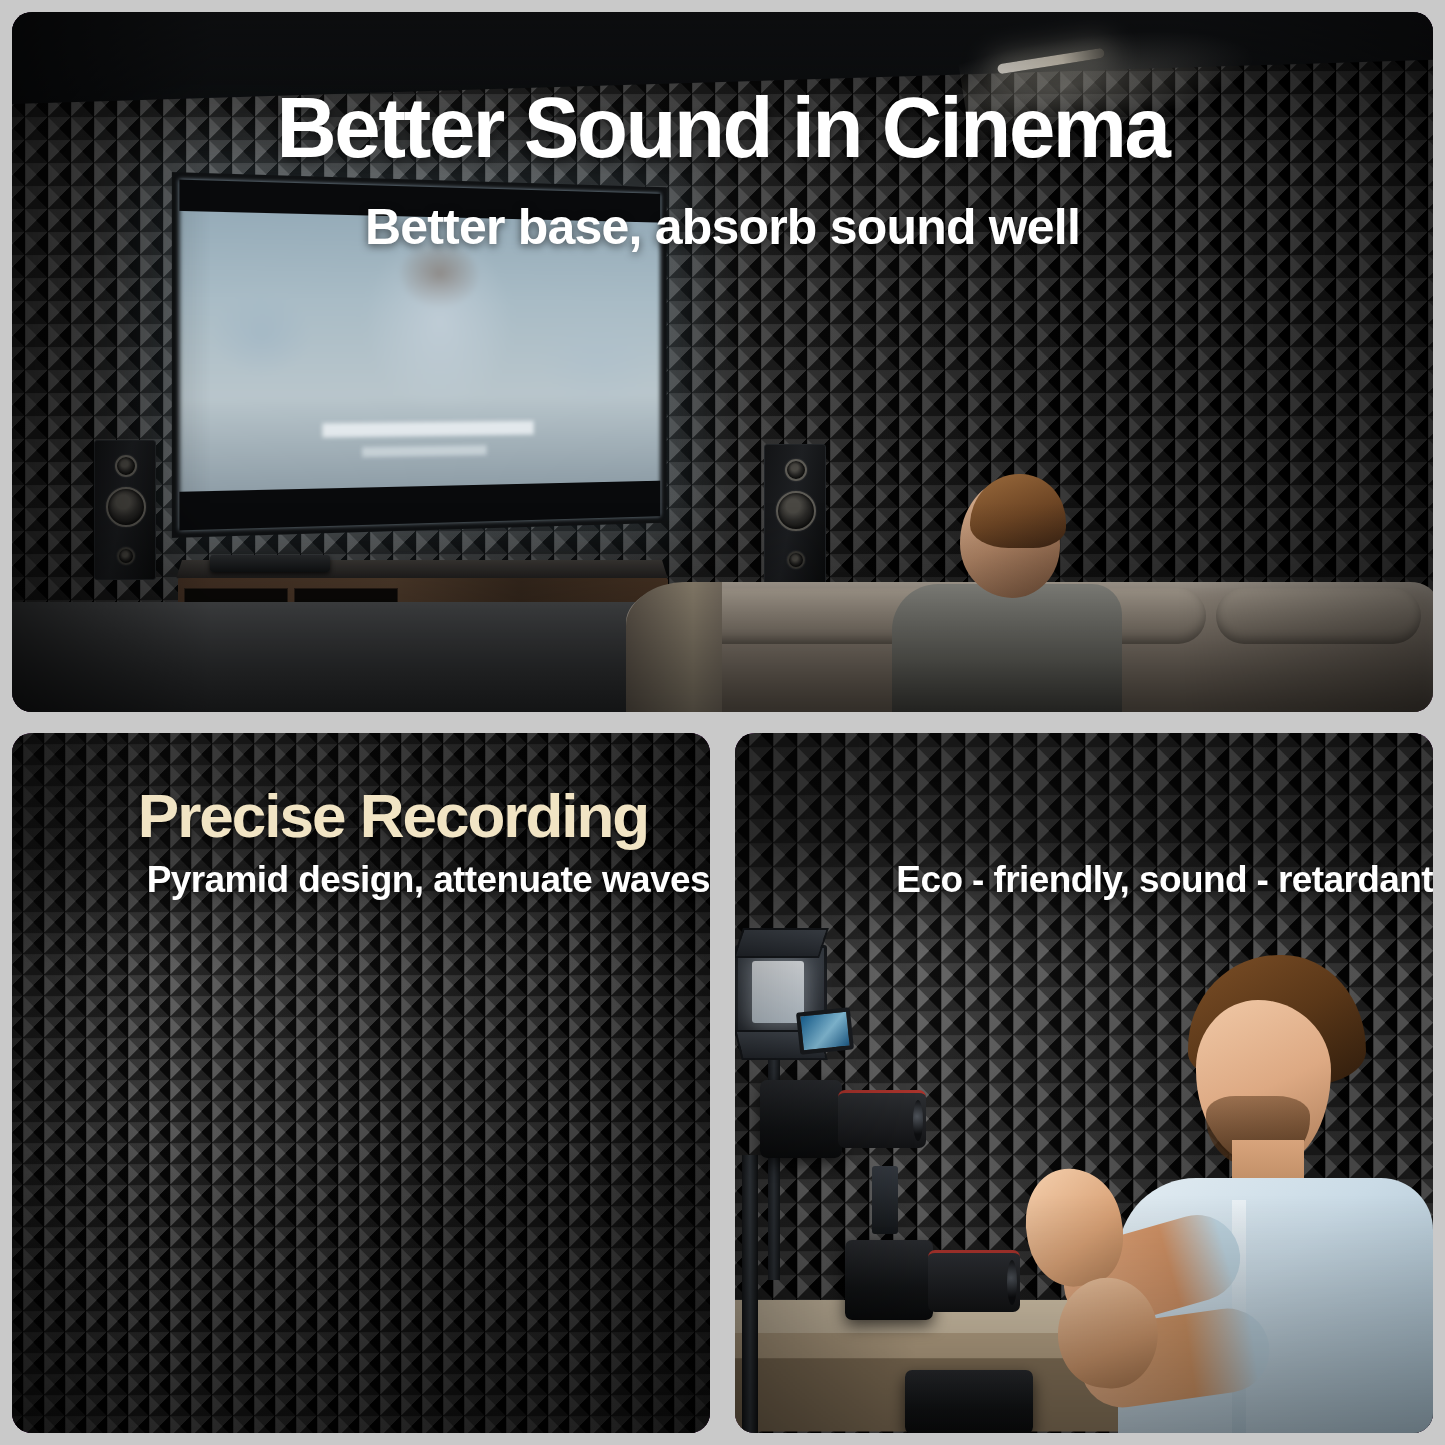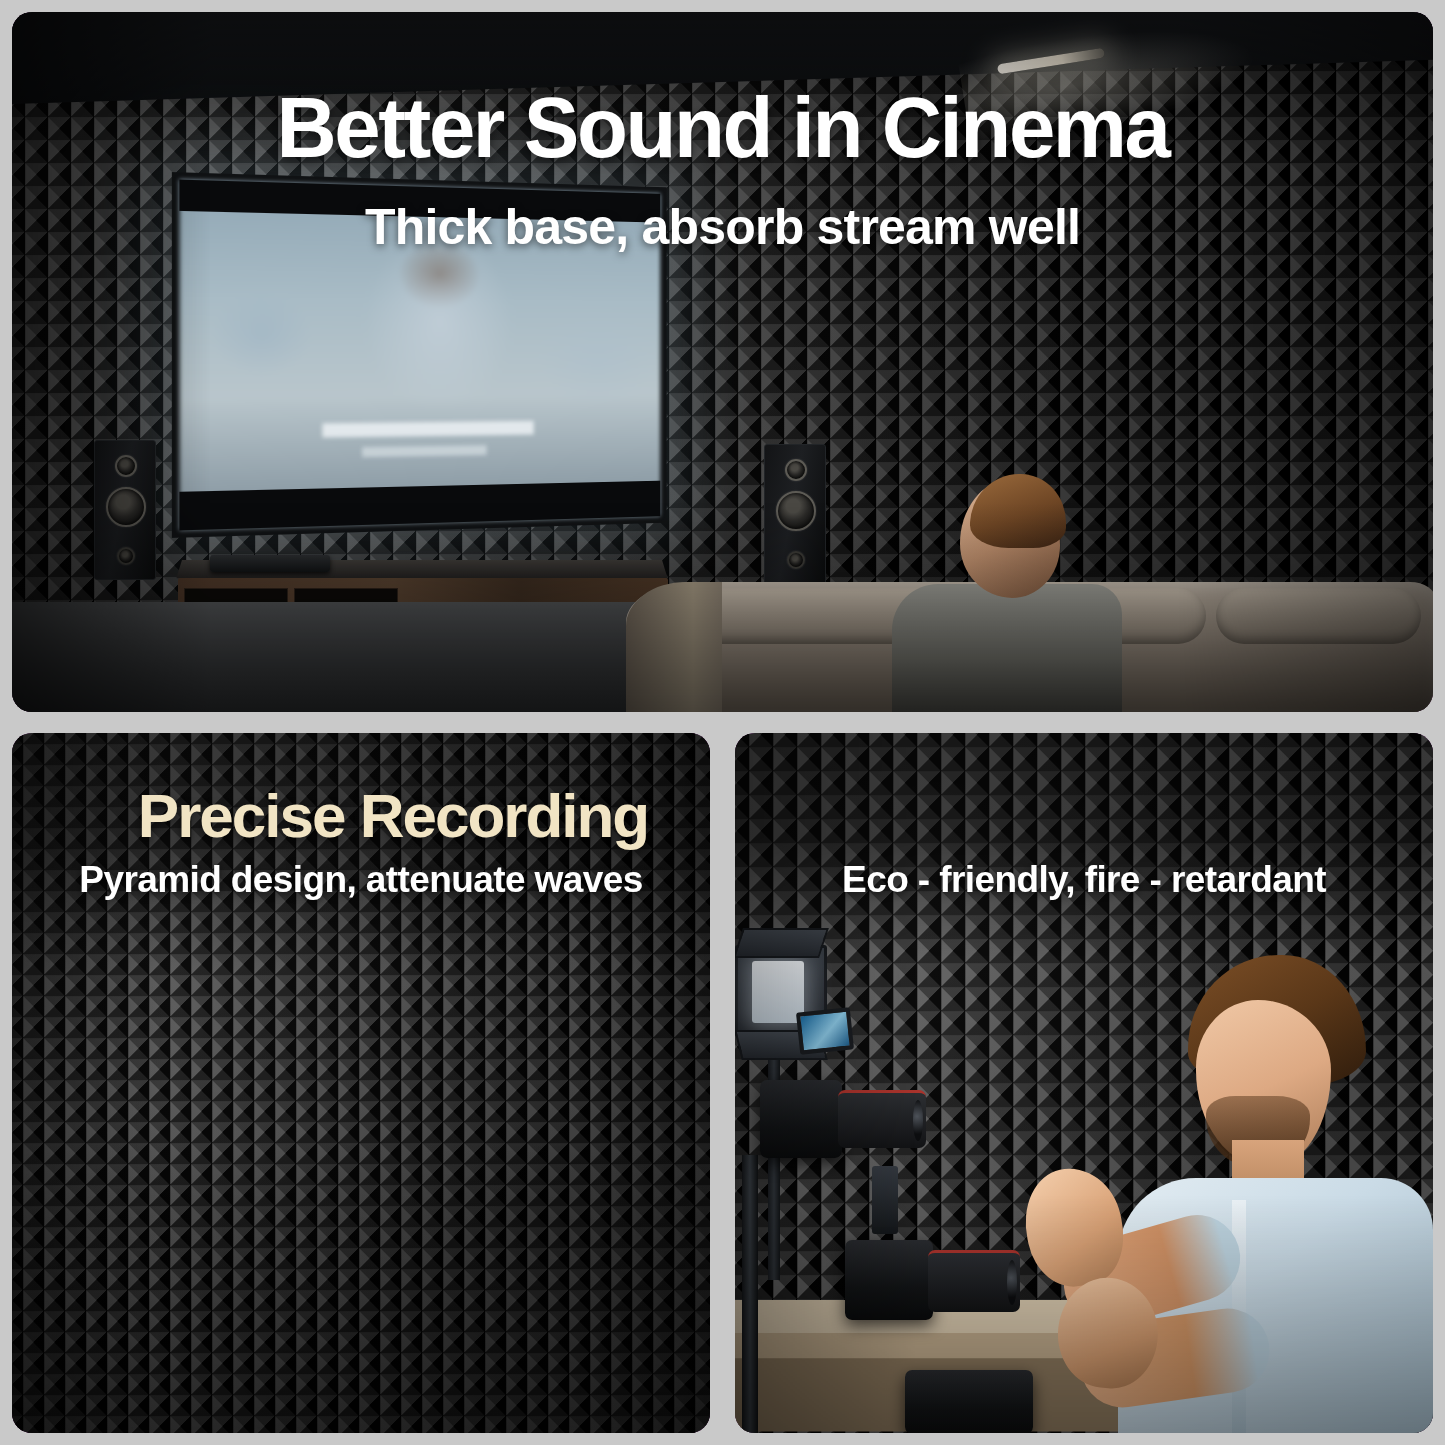--- a/index.html
+++ b/index.html
@@ -495,21 +495,21 @@
     font-size: 62px;
     line-height: 1;
     letter-spacing: -2px;
     text-shadow: 0 3px 10px rgba(0,0,0,.6);
     margin-left: 32px;
   }
   .panel-subline {
     position: absolute;
     left: 0; width: 100%;
     top: 128px;
-    text-align: center;
+    text-align: right;
     white-space: nowrap;
     font-family: "Liberation Sans", sans-serif;
     font-weight: bold;
     font-size: 37px;
     line-height: 1;
     letter-spacing: -0.6px;
     color: #ffffff;
     text-shadow: 0 2px 8px rgba(0,0,0,.7);
   }
   #recording-headline { color: #f1e4c4; }
@@ -573,21 +573,21 @@
     </div>
 
     <div class="man-body"></div>
     <div class="man-head"></div>
     <div class="man-hair"></div>
 
     <div class="cine-shade"></div>
 
     <div class="overlay-layer">
       <div class="headline" id="cinema-headline">Better Sound in Cinema</div>
-      <div class="subline" id="cinema-subline">Thick base, absorb stream well</div>
+      <div class="subline" id="cinema-subline">Better base, absorb sound well</div>
     </div>
   </div>
 
   <div class="panel" id="panel-recording">
 
     <div class="foam"></div>
 
     <div class="studio-wall-shade"></div>
 
     <div class="overlay-layer">
@@ -633,17 +633,17 @@
       <div class="cam-mic"></div>
       <div class="cam cam2"></div>
       <div class="lens cam2-lens"></div>
       <div class="cam cam3"></div>
 
     </div>
 
     <div class="ls-shade"></div>
 
     <div class="overlay-layer">
-      <div class="panel-subline" id="livestream-subline">Eco - friendly, fire - retardant</div>
+      <div class="panel-subline" id="livestream-subline">Eco - friendly, sound - retardant</div>
     </div>
   </div>
 
 </div>
 
 </body></html>

